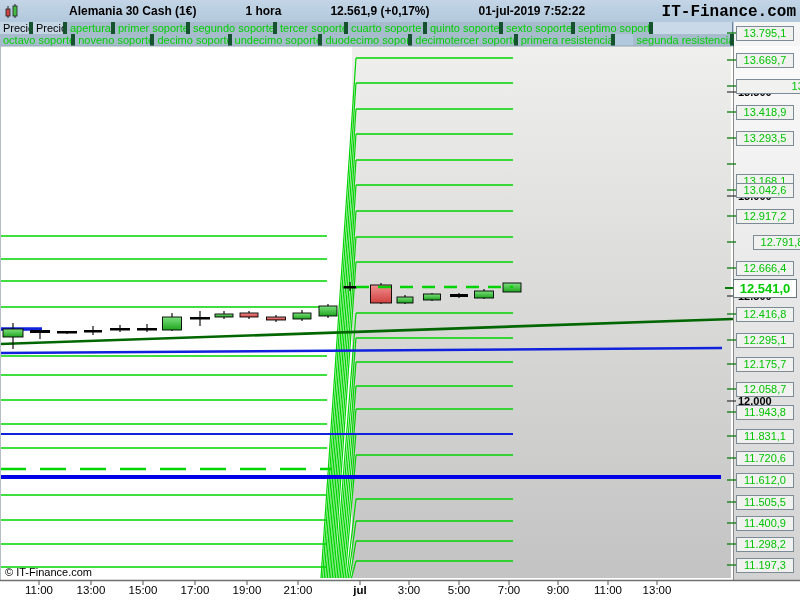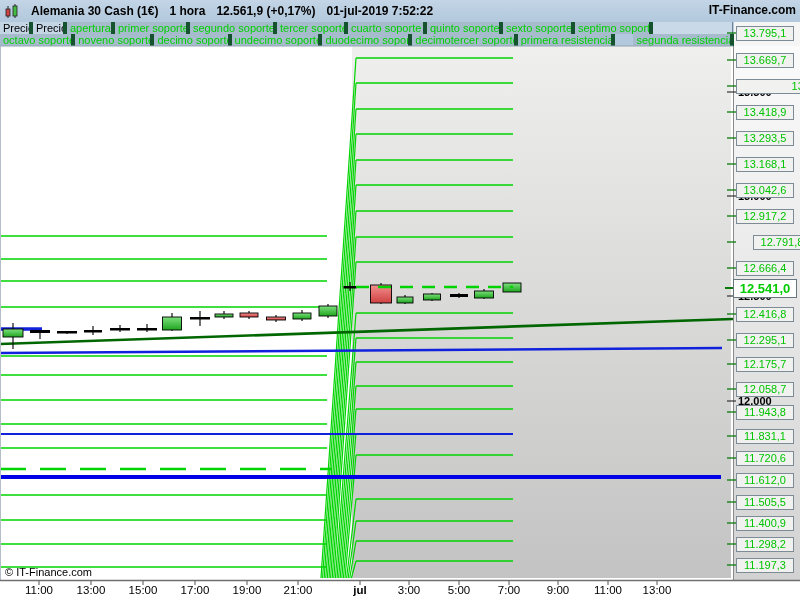--- a/index.html
+++ b/index.html
@@ -1,23 +1,23 @@
 <!DOCTYPE html>
 <html><head>
 <meta charset="utf-8">
 <style>
   html,body{margin:0;padding:0;background:#fff;}
   #app{position:relative;width:800px;height:600px;overflow:hidden;
        font-family:"Liberation Sans",sans-serif;background:#fff;}
   
   #titlebar{position:absolute;left:0;top:0;width:800px;height:22px;
     background:linear-gradient(#c3d5e6,#b2c8dc);border-bottom:1px solid #8fa3b5;
-    display:flex;align-items:center;font-size:12px;font-weight:bold;color:#000;}
+    display:flex;align-items:center;font-size:12px;font-weight:bold;color:#000;gap:38px;}
   #titlebar .sp{margin-left:11px;white-space:nowrap;}
-  #brand{position:absolute;right:4px;top:3px;font-size:12px;font-weight:bold;}
+  #brand{position:absolute;right:4px;top:3px;font-size:16px;font-weight:bold;font-family:Liberation Mono, monospace;}
   #candle-ico{width:16px;height:16px;margin-left:4px;}
   
   .lrow{position:absolute;left:0;width:734px;height:12px;display:flex;
     font-size:11px;line-height:12px;background:#b2c8dc;}
   #lrow1{top:22px;} #lrow2{top:34px;}
   .cell{height:12px;box-sizing:border-box;border-right:4px solid #14532d;
     background:#a6bbcc;color:#00d000;white-space:nowrap;overflow:hidden;
     padding-left:3px;}
   .cell.precio{background:#c4d5e4;color:#000;}
   .cell.empty{background:#c9d9e7;border-right:1px solid #6f8496;}
@@ -253,21 +253,21 @@
   <div id="axis-labels">
       <div class="blabel" style="top: 86px;">13.500</div>
       <div class="blabel" style="top: 190px;">13.000</div>
       <div class="blabel" style="top: 290px;">12.500</div>
       <div class="blabel" style="top: 395px;">12.000</div>
       <div class="plabel" style="top: 26px;">13.795,1</div>
       <div class="plabel" style="top: 53px;">13.669,7</div>
       <div class="plabel" style="top: 79px; padding-left: 48px;">13.544,3</div>
       <div class="plabel" style="top: 105px;">13.418,9</div>
       <div class="plabel" style="top: 131px;">13.293,5</div>
-      <div class="plabel" style="top: 157px;">13.168,1</div>
+      <div class="plabel" style="top: 174px; text-decoration: underline;">13.168,1</div>
       <div class="plabel" style="top: 183px;">13.042,6</div>
       <div class="plabel" style="top: 209px;">12.917,2</div>
       <div class="plabel" style="top: 235px; margin-left: 17px;">12.791,8</div>
       <div class="plabel" style="top: 261px;">12.666,4</div>
       <div class="plabel" style="top: 307px;">12.416,8</div>
       <div class="plabel" style="top: 333px;">12.295,1</div>
       <div class="plabel" style="top: 357px;">12.175,7</div>
       <div class="plabel" style="top: 382px;">12.058,7</div>
       <div class="plabel" style="top: 405px;">11.943,8</div>
       <div class="plabel" style="top: 429px;">11.831,1</div>

